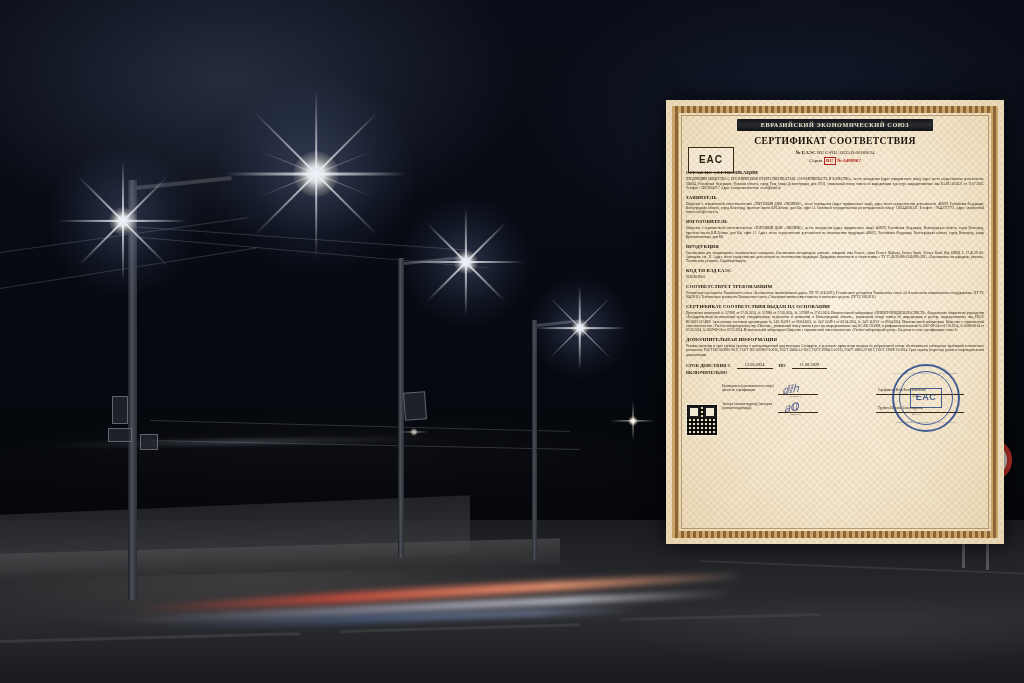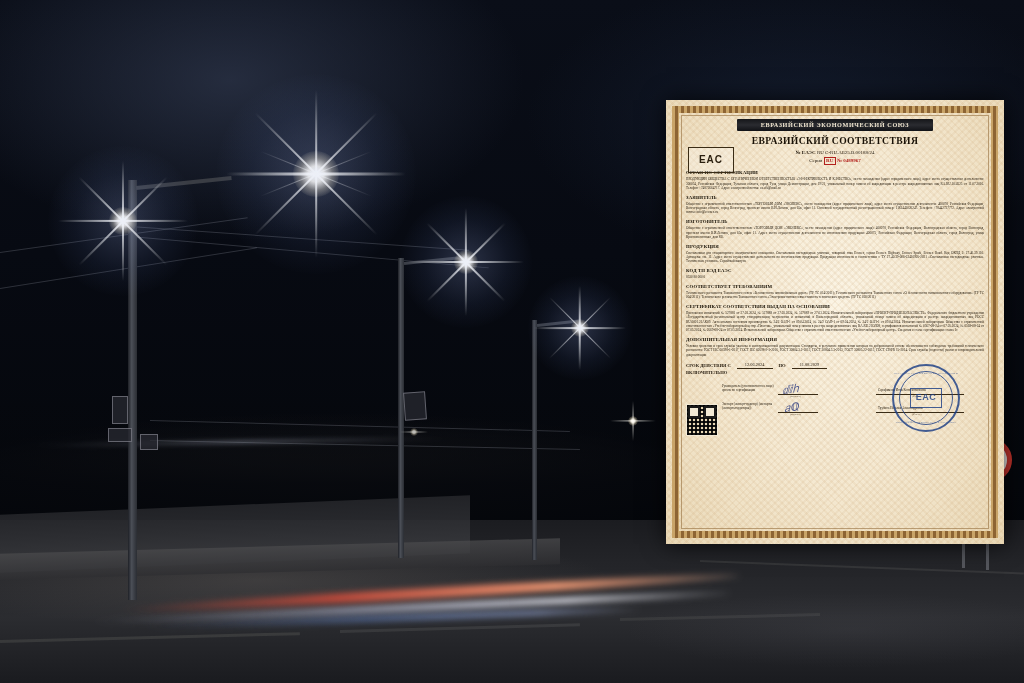--- a/index.html
+++ b/index.html
@@ -504,21 +504,21 @@
     <div class="cert-guilloche"></div>
     <div class="cert-border-outer"></div>
     <div class="cert-border-inner"></div>
 
     <div class="cert-inner">
 
       <div class="eaeu-banner">ЕВРАЗИЙСКИЙ ЭКОНОМИЧЕСКИЙ СОЮЗ</div>
 
       <div class="eac-mark">EAC</div>
 
-      <div class="cert-title">ЕВРАЗИЙСКИЙ СООТВЕТСТВИЯ</div>
+      <div class="cert-title">СЕРТИФИКАТ СООТВЕТСТВИЯ</div>
 
       <div class="cert-number-row">
         <span class="lbl">№ ЕАЭС</span>
         <span>RU C-RU.АБ25.В.00188/24</span>
       </div>
 
       <div class="cert-serial-row">
         <span>Серия</span>
         <span class="serial-box">RU</span>
         <span class="serial-red">№ 0489967</span>

